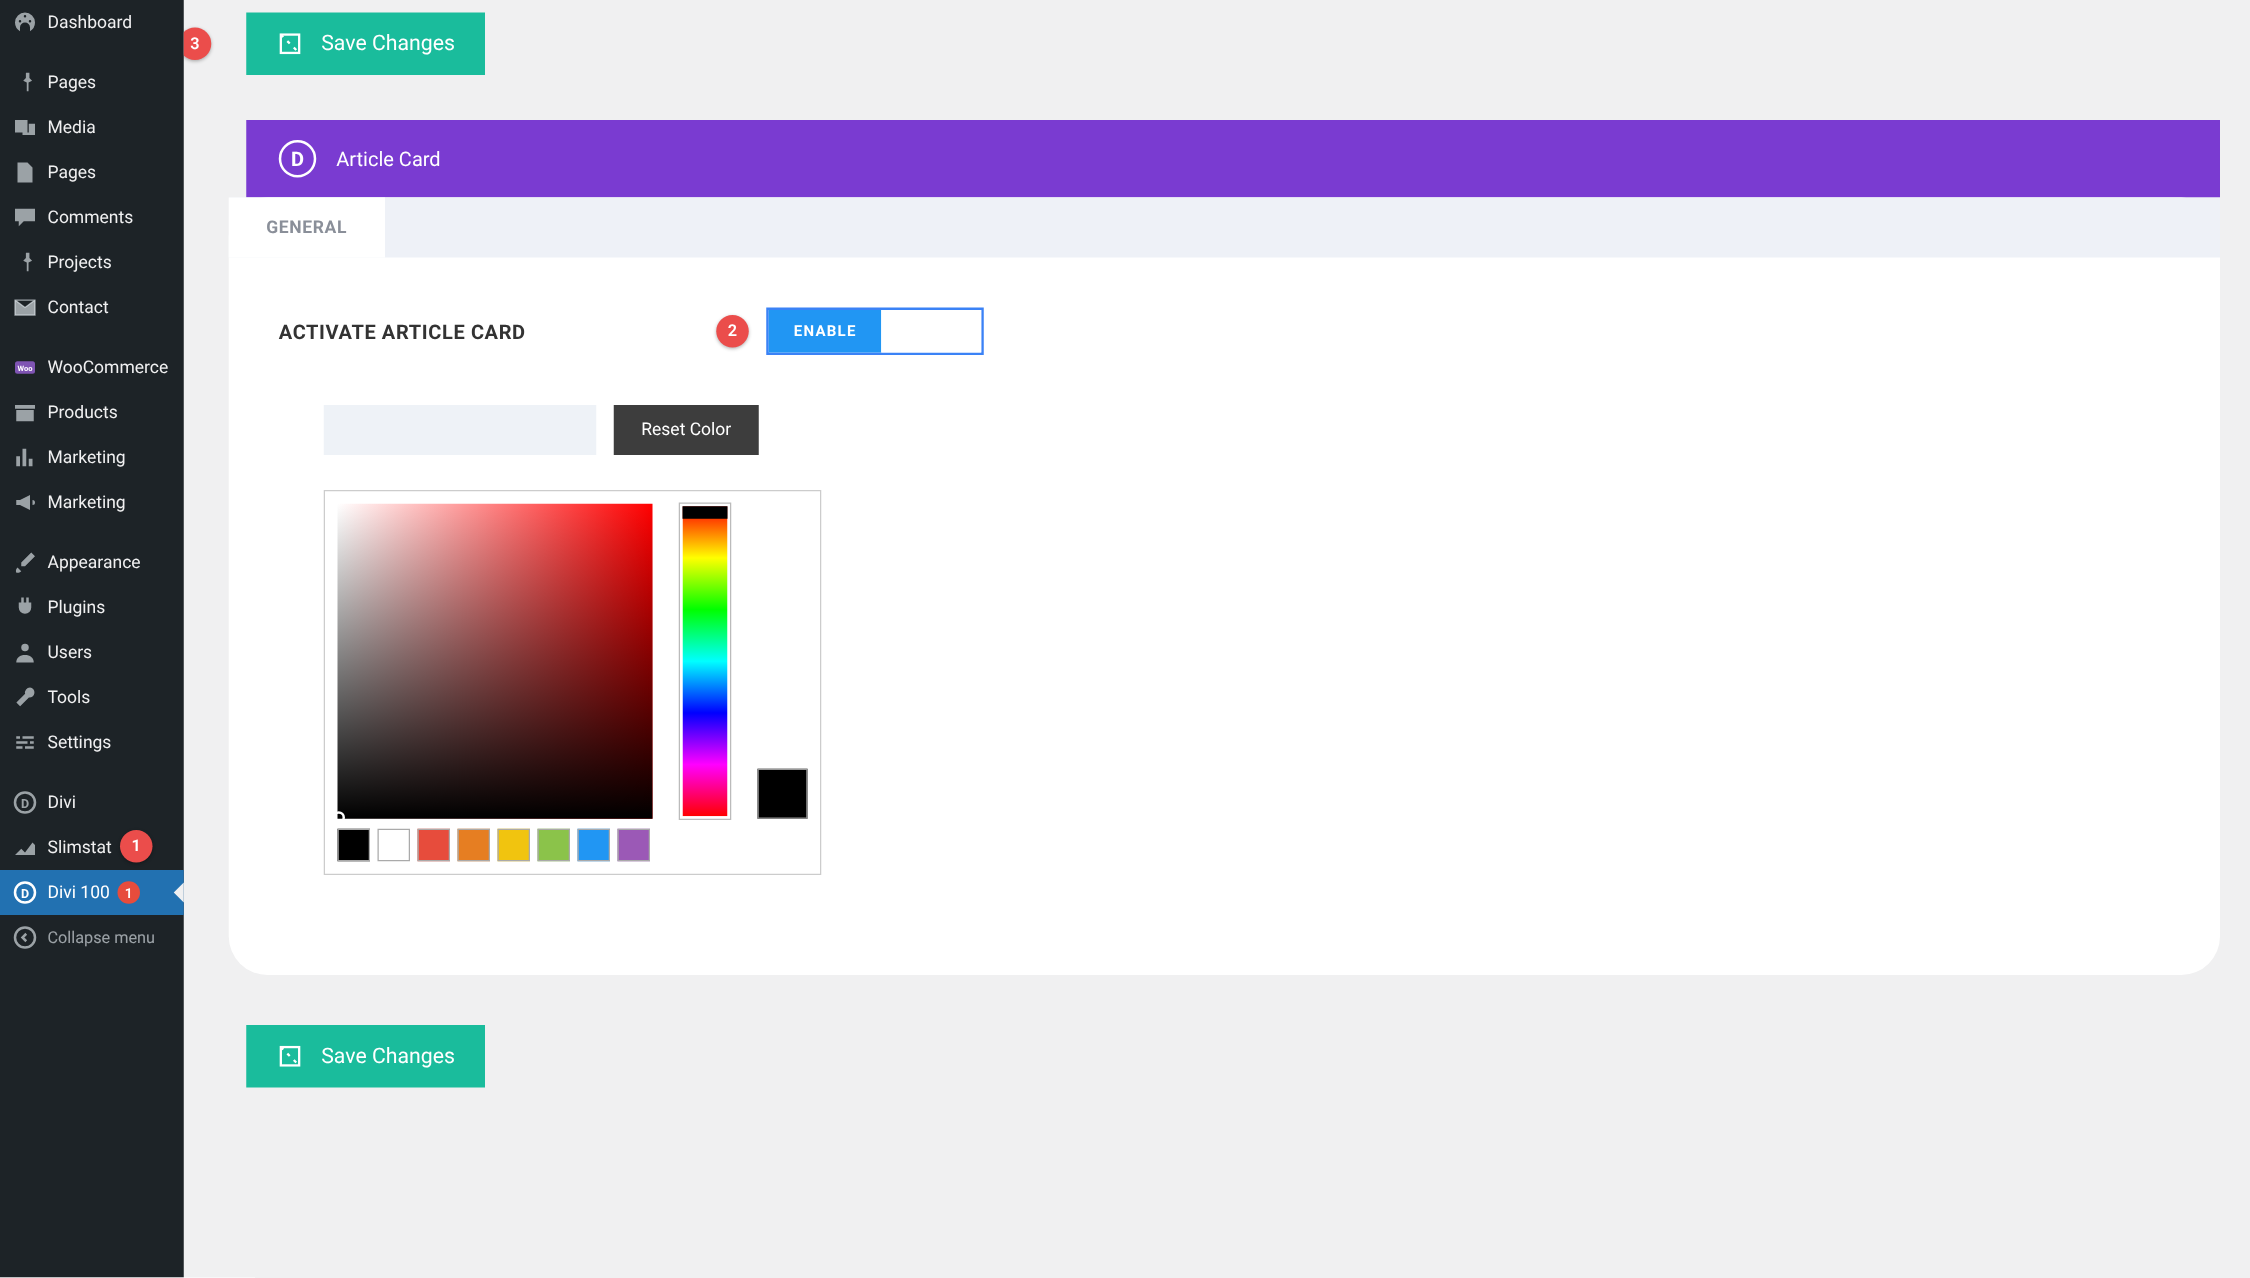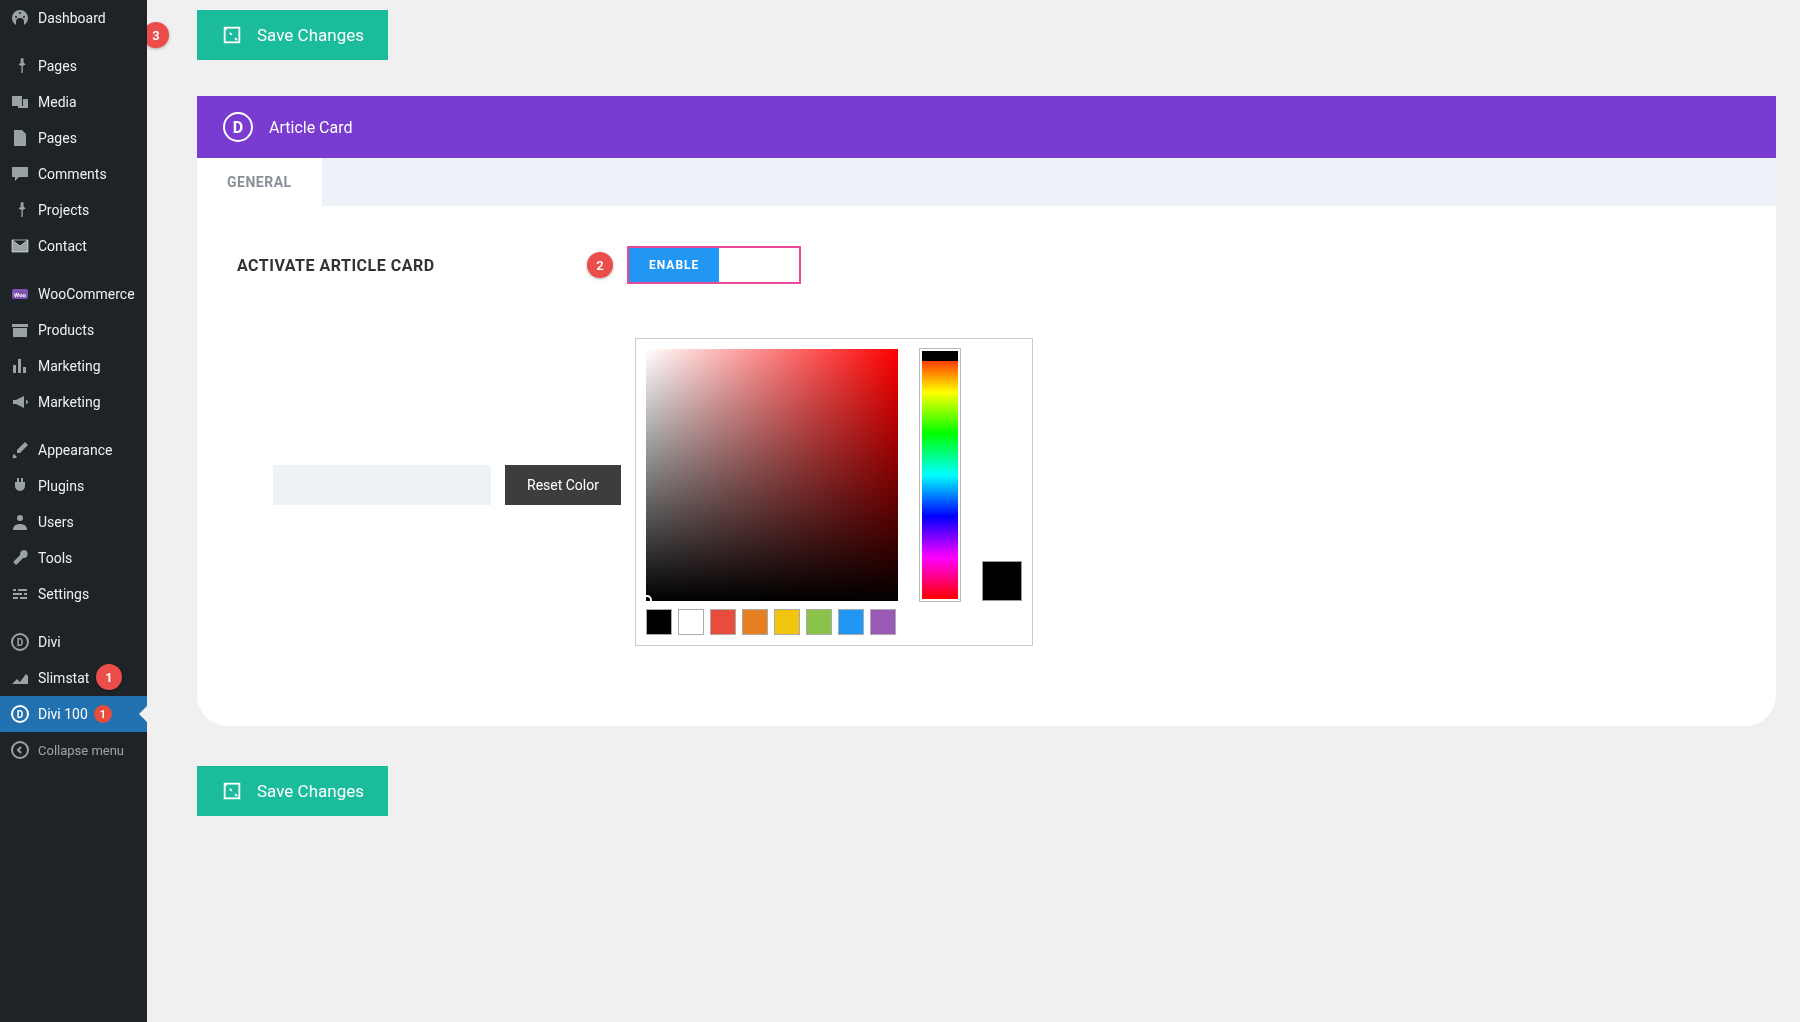--- a/index.html
+++ b/index.html
@@ -35,21 +35,21 @@
 .panel-body { background: #fff; }
 .tabs { background: #eef1f7; display: flex; }
 .tab { padding: 16px 30px; font-size: 14px; font-weight: 700; letter-spacing: 0.5px; color: #8a8f99; cursor: pointer; }
 .tab.active { background: #fff; }
 
 .content { padding: 40px; }
 .row { display: flex; margin-bottom: 40px; }
 .row .label { width: 350px; font-size: 16px; font-weight: 700; letter-spacing: 0.5px; color: #333; padding-top: 10px; }
 .row .ctrl { flex: 1; display: flex; align-items: flex-start; gap: 14px; position: relative; }
 
-.toggle { display: inline-flex; border: 2px solid #ec4899; }
+.toggle { display: inline-flex; border: 2px solid #3b82f6; }
 .toggle .seg { padding: 10px 20px; font-size: 12px; font-weight: 700; letter-spacing: 1px; }
 .toggle .seg.on { background: #2196f3; color: #fff; }
 .toggle .seg.off { background: #fff; min-width: 80px; }
 
 .color-input { background: #eef2f7; border: none; height: 40px; width: 218px; padding: 0 10px; }
 .reset-btn { background: #3d3d3d; color: #fff; border: none; padding: 12px 22px; font-size: 14px; cursor: pointer; }
 
 .picker { border: 1px solid #ccc; padding: 10px; display: inline-block; background: #fff; margin-top: 14px; }
 .picker-top { display: flex; gap: 22px; }
 .sat { width: 252px; height: 252px; position: relative; background: linear-gradient(to bottom, rgba(0,0,0,0), #000), linear-gradient(to right, #fff, #ff0000); }
@@ -262,40 +262,40 @@
           </svg>
         </span>
       <span>Save Changes</span>
     </button>
 
     <div class="panel-header" style="margin-left:26px;">
       <span class="ph-icon">D</span>
       <span class="ph-title">Article Card</span>
     </div>
 
-    <div class="panel-body" style="margin-left:26px;border-radius:31px;">
+    <div class="panel-body" style="margin-left:12px;border-radius:31px;">
       <div class="tabs">
         <div class="tab active">GENERAL</div>
       </div>
 
       <div class="content">
 
         <div class="row">
           <div class="label">ACTIVATE ARTICLE CARD</div>
           <div class="ctrl">
             <div class="marker" style="position:relative; left:0; top:6px;">2</div>
             <div class="toggle">
               <div class="seg on">ENABLE</div>
               <div class="seg off"></div>
             </div>
           </div>
         </div>
 
         <div class="row">
-          <div class="ctrl" style="flex-direction:row; align-items:center;padding-left:36px;">
+          <div class="ctrl" style="flex-direction:column; align-items:flex-start;padding-left:36px;">
             <div style="display:flex; gap:14px;">
               <input class="color-input" type="text" style="">
               <button class="reset-btn">Reset Color</button>
             </div>
 
             <div class="picker">
               <div class="picker-top">
                 <div class="sat">
                     <div class="handle"></div>
                   </div>

